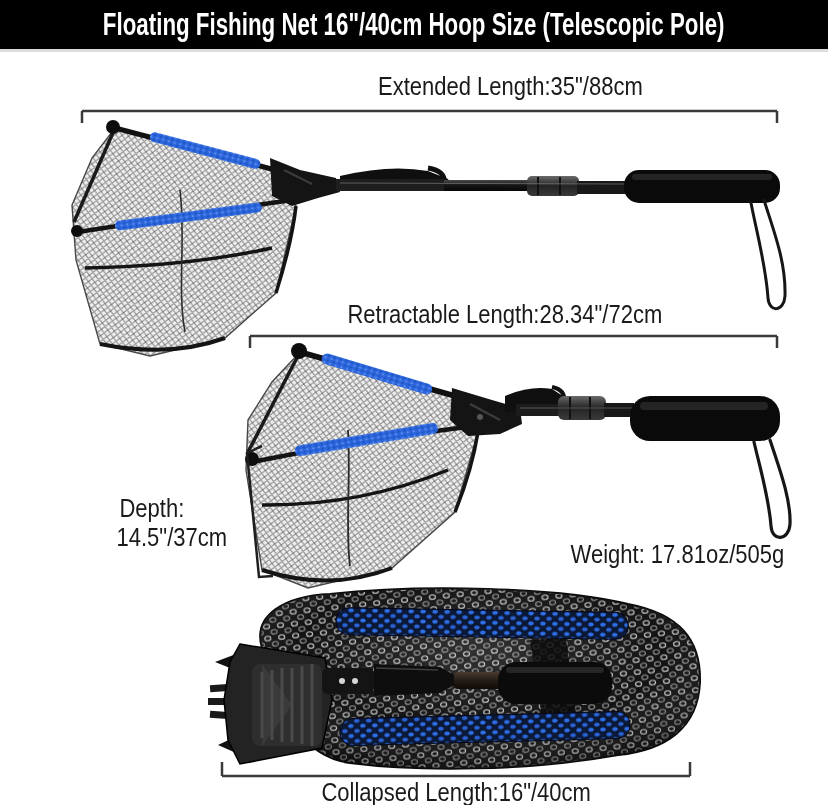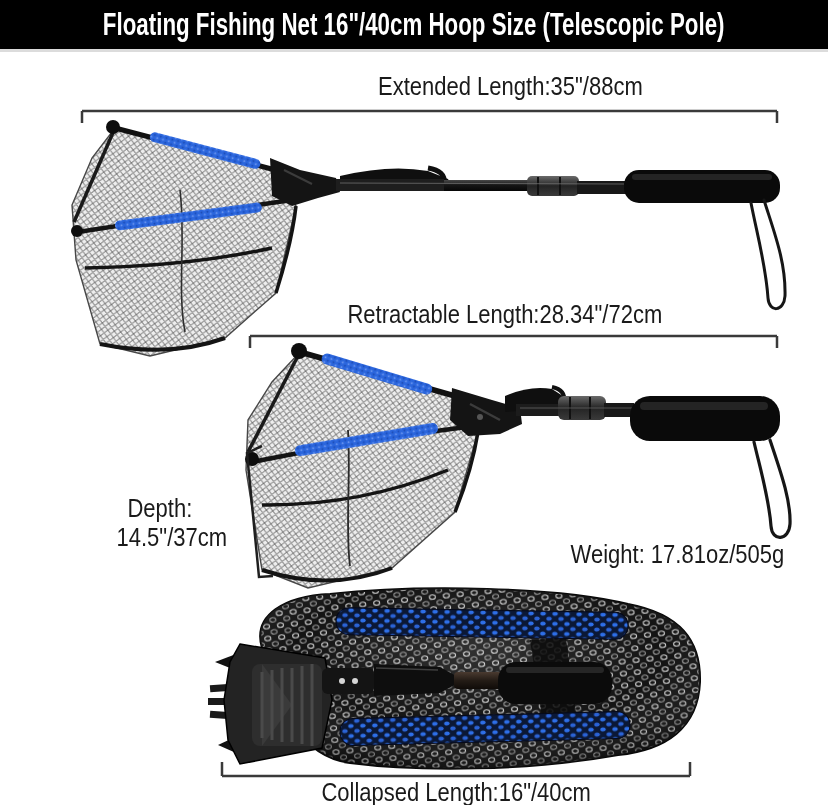--- a/index.html
+++ b/index.html
@@ -210,21 +210,21 @@
   <div id="title-bar">
     <span class="tx">Floating Fishing Net 16"/40cm Hoop Size (Telescopic Pole)</span>
   </div>
 
   <div class="label" style="left:310px;top:72px;width:400px;">
     <span class="tx">Extended Length:35"/88cm</span>
   </div>
   <div class="label" style="left:305px;top:300px;width:400px;">
     <span class="tx">Retractable Length:28.34"/72cm</span>
   </div>
-  <div class="label" style="left:60px;top:494px;width:200px;">
+  <div class="label" style="left:52px;top:494px;width:200px;">
     <span class="tx">Depth:</span>
   </div>
   <div class="label" style="left:72px;top:523px;width:200px;">
     <span class="tx">14.5"/37cm</span>
   </div>
   <div class="label" style="left:517px;top:540px;width:320px;">
     <span class="tx">Weight: 17.81oz/505g</span>
   </div>
   <div class="label" style="left:256px;top:778px;width:400px;">
     <span class="tx">Collapsed Length:16"/40cm</span>

